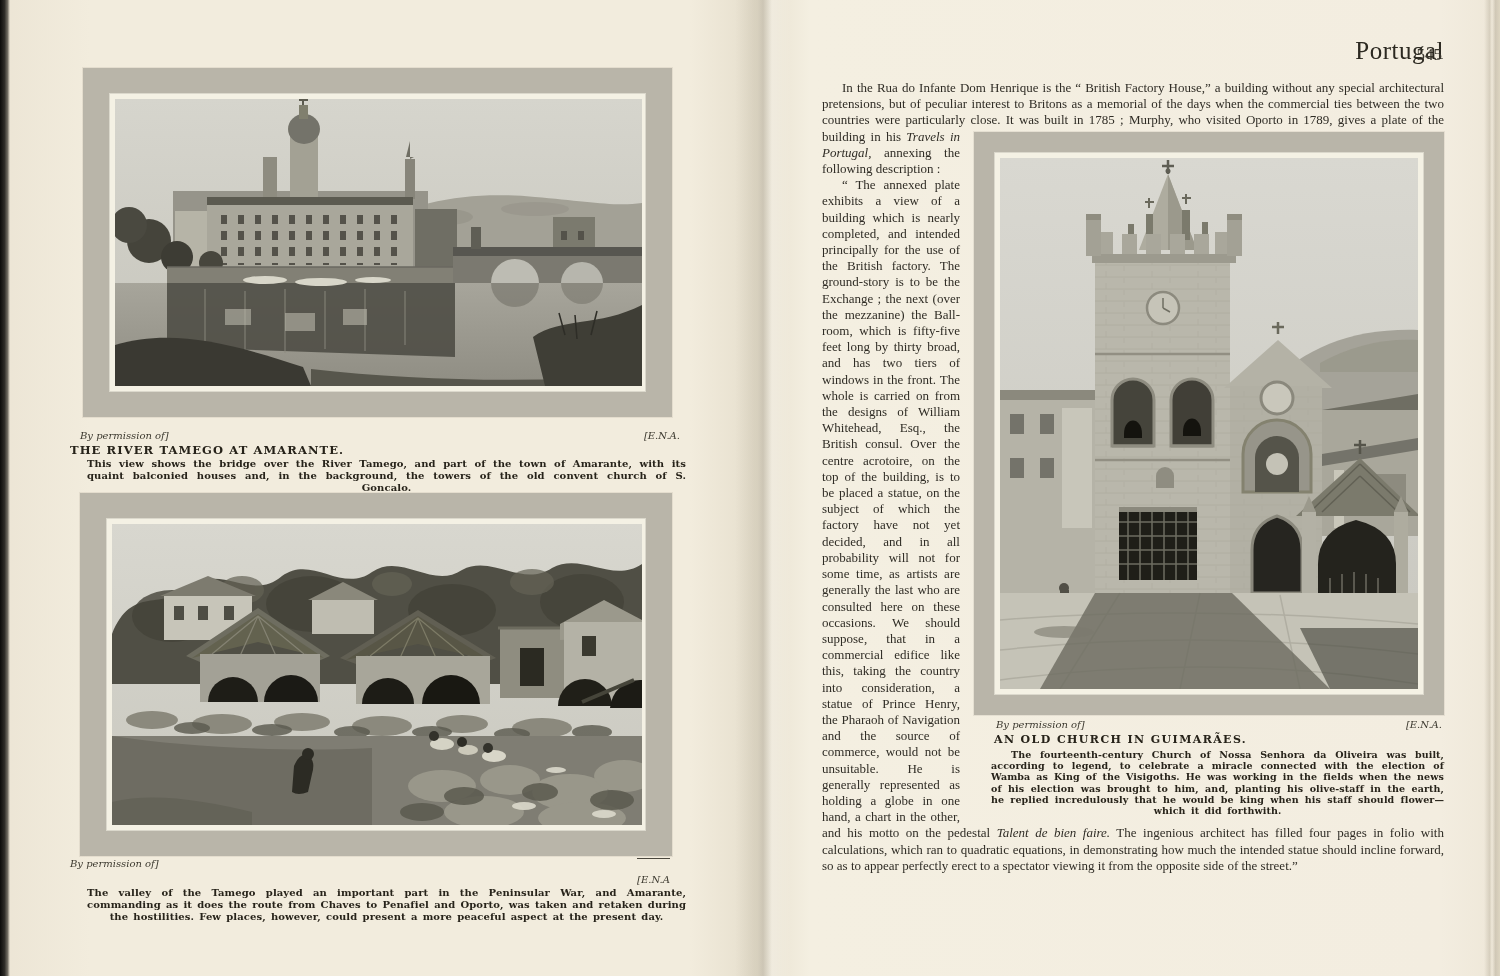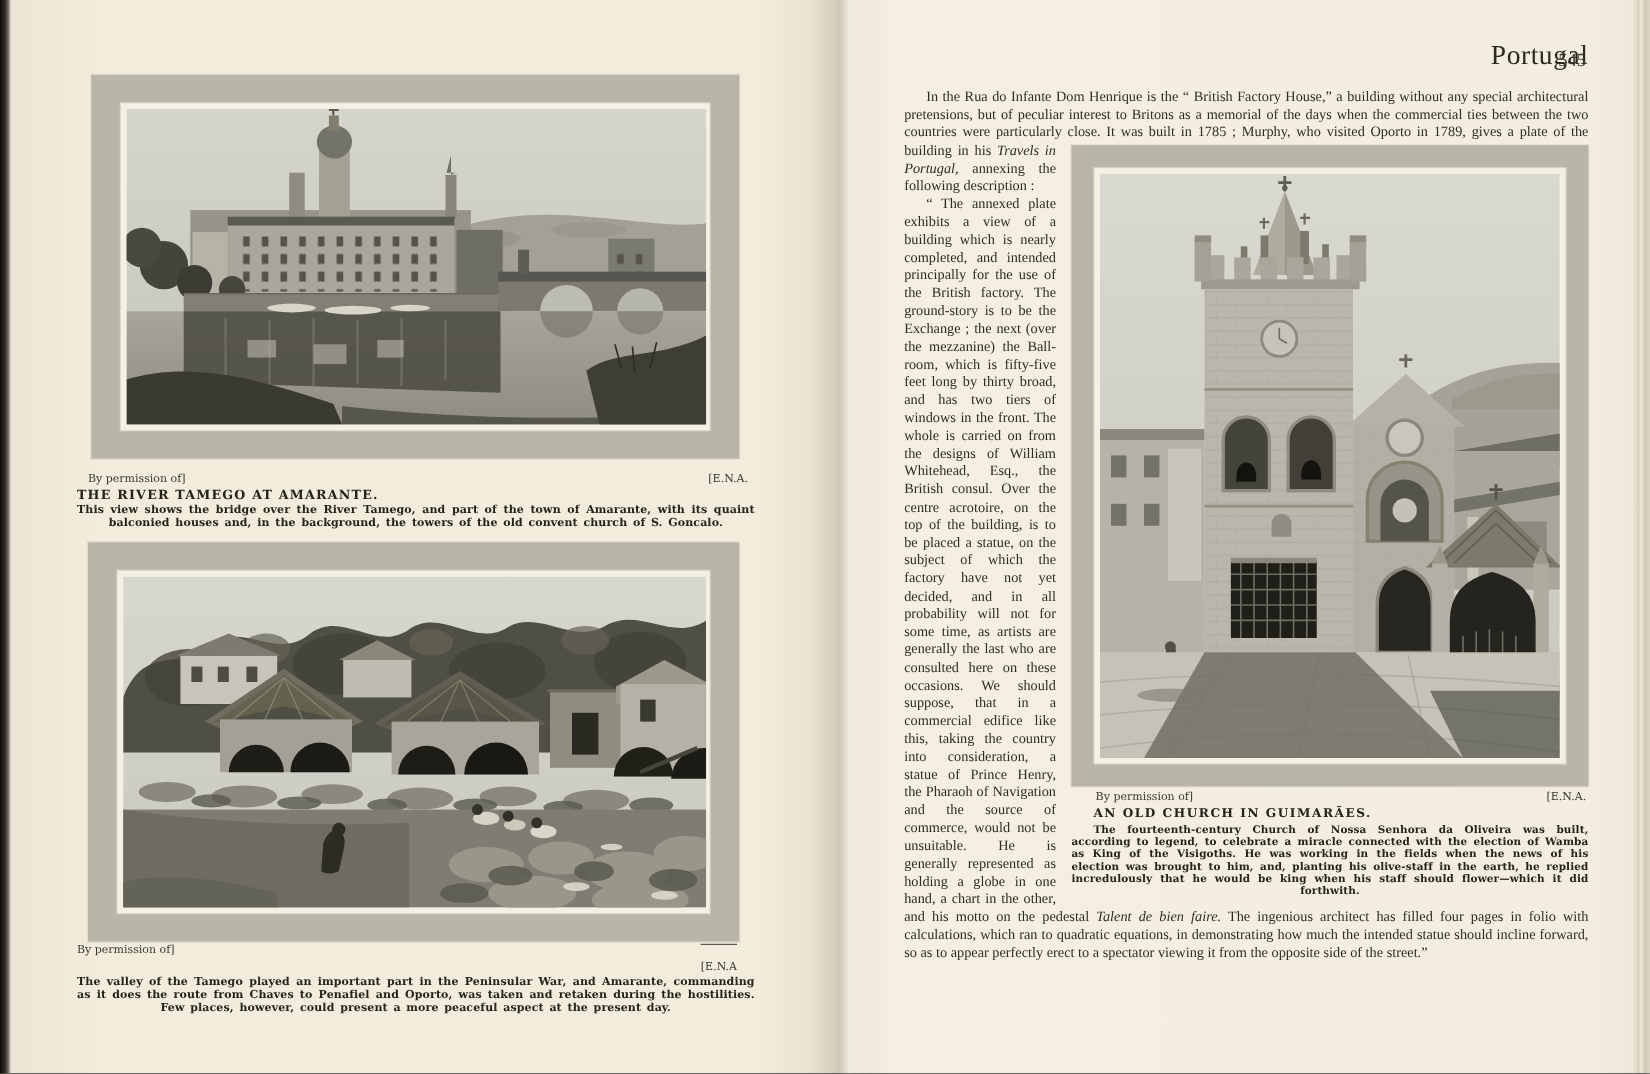--- a/index.html
+++ b/index.html
@@ -27,21 +27,21 @@
   }
 
   
   .fig { position:absolute; }
   .mat { background:#b9b5a9; box-shadow:0 0 0 1px rgba(60,55,40,0.08); }
   .mat-inner { display:block; background:#f4f1e4; box-shadow:inset 0 0 0 1px rgba(0,0,0,0.10); }
   .mat-inner svg { display:block; }
 
   .attr-row {
     display:flex; justify-content:space-between; align-items:flex-start;
-    font-family:"DejaVu Serif", serif; 
+    font-family:"DejaVu Serif", serif; font-style:italic;
     font-size:10px; line-height:12px; color:#3c392f;
   }
   .attr-right.ruled { border-top:1.5px solid #4a473d; padding-top:15px; }
   .fig-title {
     text-align:left; font-family:"DejaVu Serif", serif; font-weight:bold;
     font-size:11.5px; line-height:14px; letter-spacing:1.1px; color:#262219;
   }
   .fig-caption {
     text-align:justify; text-align-last:center;
     font-family:"DejaVu Serif", serif; font-weight:bold;
@@ -50,21 +50,21 @@
   }
 
   
   #fig1 { left:70px; top:68px; width:616px; }
   #fig1 .mat { margin-left:13px; width:537px; padding:25px 26px 25px 26px; }
   #fig2 { left:70px; top:493px; width:616px; }
   #fig2 .mat { margin-left:10px; width:540px; padding:25px 26px 25px 26px; }
   #fig1 .attr-row { margin:13px 6px 0 10px; }
   #fig2 .attr-row { margin:2px 16px 0 0; }
   .fig-title { margin-top:1px; }
-  .fig-caption { margin-top:1px; }
+  .fig-caption { margin-top:1px;margin-left:17px; }
 
   
   .rp { position:absolute; left:822px; top:36px; width:622px; }
   .rp-header { position:relative; height:34px; }
   .rp-title {
     text-align:right; font-size:25px; line-height:30px; letter-spacing:0.5px; color:#2c2921;
   }
   .rp-pagenum { position:absolute; right:2px; top:9px; font-size:17px; color:#39362d; }
   .rp-text { margin-top:10px; font-size:13px; line-height:16.2px; text-align:justify; color:#2f2c25; }
   .rp-text p { margin:0; }

